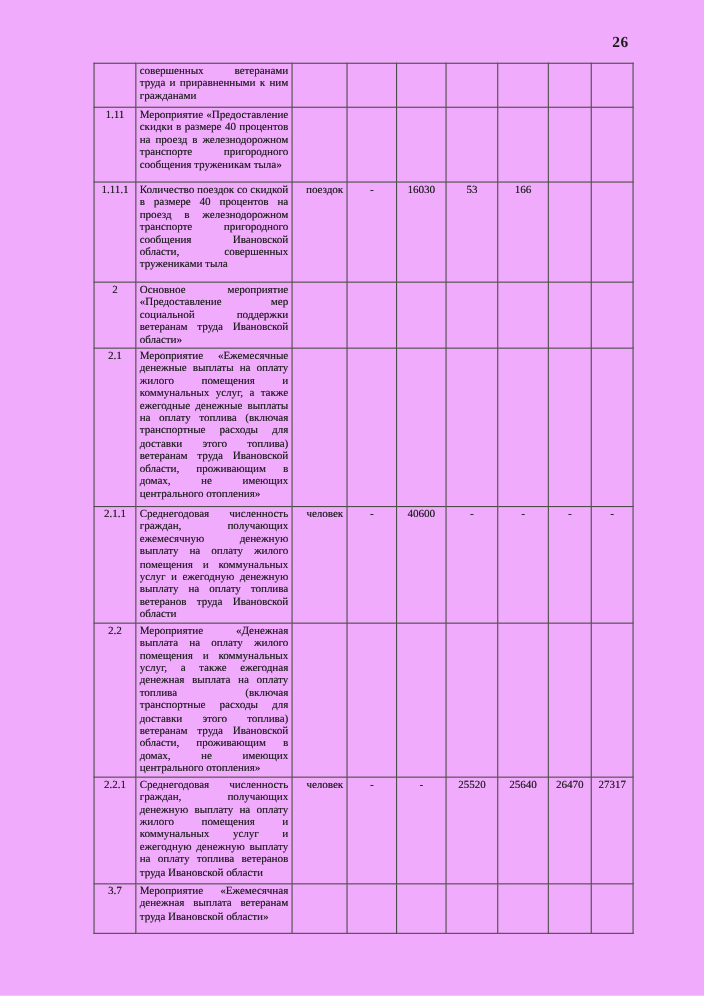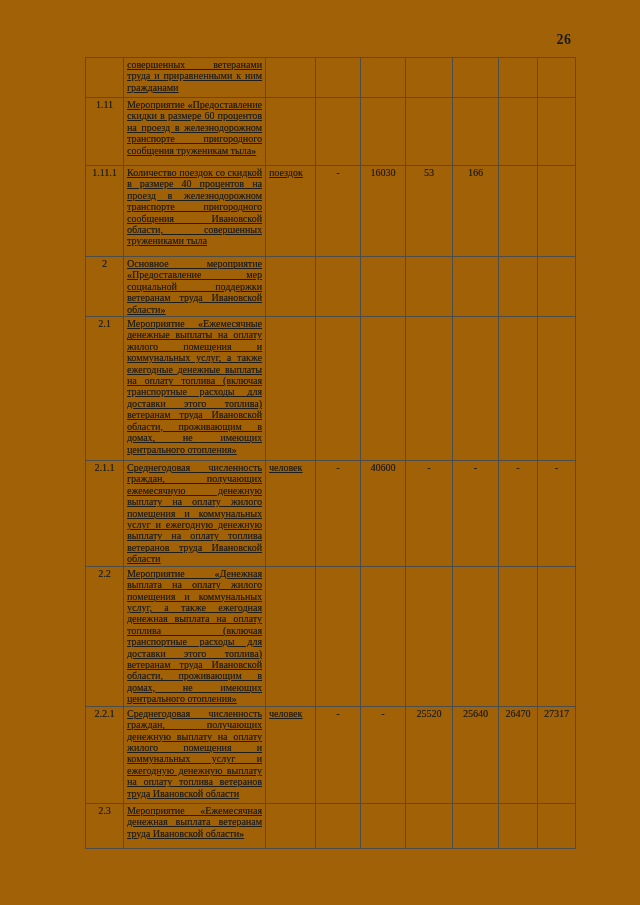--- a/index.html
+++ b/index.html
@@ -11,21 +11,21 @@
     height: 905px;
     background: #ffffff;
     font-family: "Liberation Serif", serif;
     color: #171717;
     position: relative;
     overflow: hidden;
   }
   .page {
     position: absolute;
     inset: 0;
-    background: #a16207;
+    background: #f0abfc;
   }
   .page-number {
     position: absolute;
     top: 32px;
     left: 548px;
     width: 32px;
     text-align: center;
     font-size: 14px;
     font-weight: bold;
     letter-spacing: 0.5px;
@@ -50,26 +50,24 @@
     overflow: hidden;
   }
   td.c-num {
     text-align: center;
     padding-top: 2px;
   }
   td.c-text {
     text-align: justify;
     text-align-last: left;
     padding: 2px 4px 1px 5px;
-    text-decoration: underline;
   }
   td.c-unit {
-    text-align: left;
+    text-align: right;
     padding-top: 2px;
-    text-decoration: underline;
   }
   td.c-val {
     text-align: center;
     padding-top: 2px;
   }
   tr.r0 { height: 40px; }
   tr.r1 { height: 68px; }
   tr.r2 { height: 91px; }
   tr.r3 { height: 56px; }
   tr.r4 { height: 144px; }
@@ -104,21 +102,21 @@
         <td class="c-unit"></td>
         <td class="c-val"></td>
         <td class="c-val"></td>
         <td class="c-val"></td>
         <td class="c-val"></td>
         <td class="c-val"></td>
         <td class="c-val"></td>
       </tr>
       <tr class="r1">
         <td class="c-num">1.11</td>
-        <td class="c-text">Мероприятие «Предоставление скидки в размере 60 процентов на проезд в железнодорожном транспорте пригородного сообщения труженикам тыла»</td>
+        <td class="c-text">Мероприятие «Предоставление скидки в размере 40 процентов на проезд в железнодорожном транспорте пригородного сообщения труженикам тыла»</td>
         <td class="c-unit"></td>
         <td class="c-val"></td>
         <td class="c-val"></td>
         <td class="c-val"></td>
         <td class="c-val"></td>
         <td class="c-val"></td>
         <td class="c-val"></td>
       </tr>
       <tr class="r2">
         <td class="c-num">1.11.1</td>
@@ -180,21 +178,21 @@
         <td class="c-text">Среднегодовая численность граждан, получающих денежную выплату на оплату жилого помещения и коммунальных услуг и ежегодную денежную выплату на оплату топлива ветеранов труда Ивановской области</td>
         <td class="c-unit">человек</td>
         <td class="c-val">-</td>
         <td class="c-val">-</td>
         <td class="c-val">25520</td>
         <td class="c-val">25640</td>
         <td class="c-val">26470</td>
         <td class="c-val">27317</td>
       </tr>
       <tr class="r8">
-        <td class="c-num">2.3</td>
+        <td class="c-num">3.7</td>
         <td class="c-text">Мероприятие «Ежемесячная денежная выплата ветеранам труда Ивановской области»</td>
         <td class="c-unit"></td>
         <td class="c-val"></td>
         <td class="c-val"></td>
         <td class="c-val"></td>
         <td class="c-val"></td>
         <td class="c-val"></td>
         <td class="c-val"></td>
       </tr>
     </tbody>

